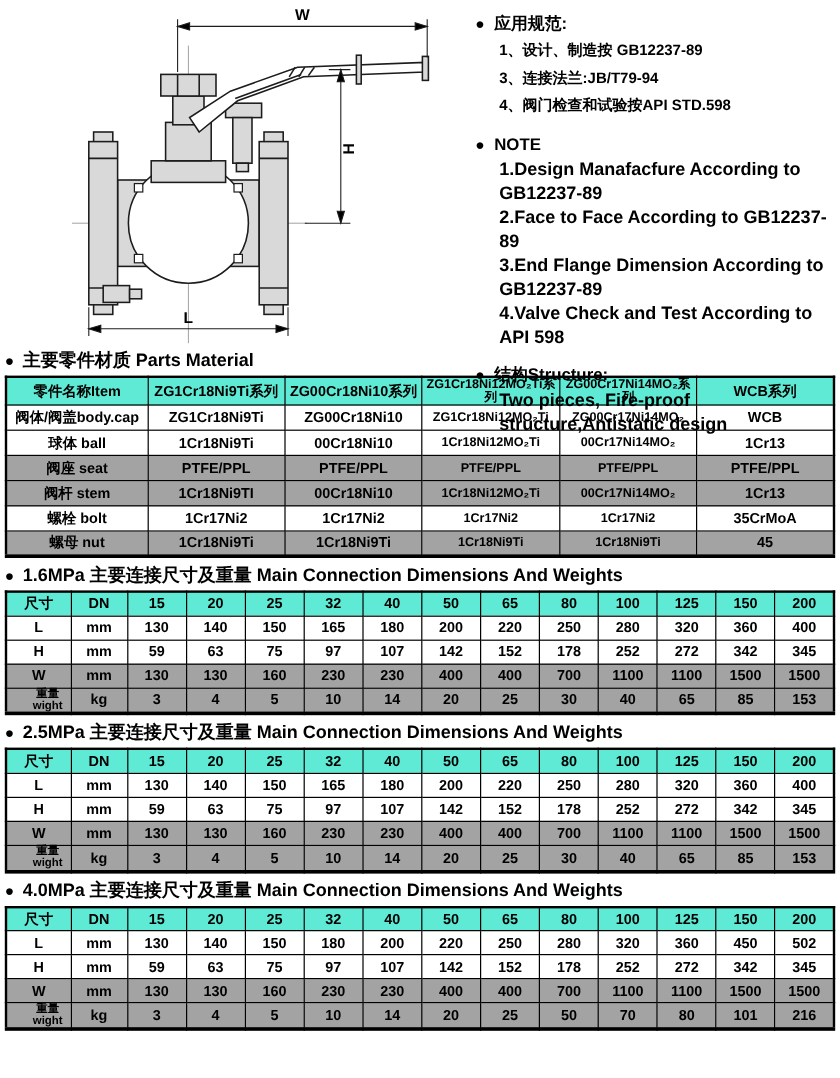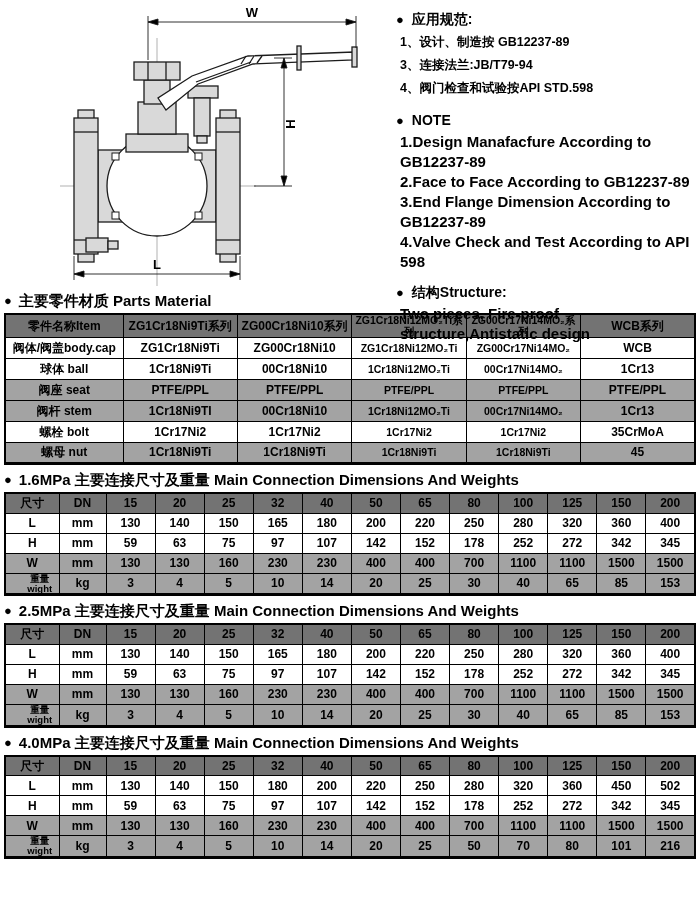--- a/index.html
+++ b/index.html
@@ -9,31 +9,31 @@
     font-family:"Liberation Sans","DejaVu Sans",sans-serif;
     color:#000; font-weight:bold; position:relative;
   }
   
   .top { position:relative; height:286px; }
   .drawing { position:absolute; left:48px; top:2px; }
   .right-col { position:absolute; left:396px; top:10px; width:300px; }
   .sec { margin-bottom:11px; }
   .sec-title { display:flex; align-items:center; gap:8px; font-size:14px; line-height:18px; }
   .bullet { font-size:13px; line-height:13px; }
-  .sec-items { margin:3px 0 0 4px; font-size:12.5px; }
+  .sec-items { margin:3px 0 0 20px; font-size:12.5px; }
   .sec-items .li { line-height:23px; }
   .sec-items.tight .li { line-height:20px; font-size:15px; }
   
   .section-title { display:flex; align-items:center; gap:7px; font-size:15px; line-height:19px; margin:5px 0 3px 4px; }
   
   table { border-collapse:collapse; table-layout:fixed; width:692px; margin-left:4px;
           border:2px solid #000; border-bottom:3px solid #000; }
   td { border:1px solid #000; text-align:center; vertical-align:middle;
        font-size:12px; font-weight:bold; padding:0 1px; white-space:pre-line; line-height:1.05; }
-  thead td { background:#737373; }
+  thead td { background:#5eead4; }
   tr.shaded { background:#a3a3a3; }
   .parts-table td { height:21px; }
   .parts-table td:first-child { width:118px; }
   .parts-table td:nth-child(4), .parts-table td:nth-child(5) { font-size:10.5px; }
   .dim-table td { height:20px; }
   .dim-table td:first-child { width:54px;text-align:center; }
   .dim-table td:nth-child(2) { width:47px; }
   .dim-table tbody tr:last-child td:first-child { font-size:9.5px;padding-left:16px; }
 </style>
 </head>

